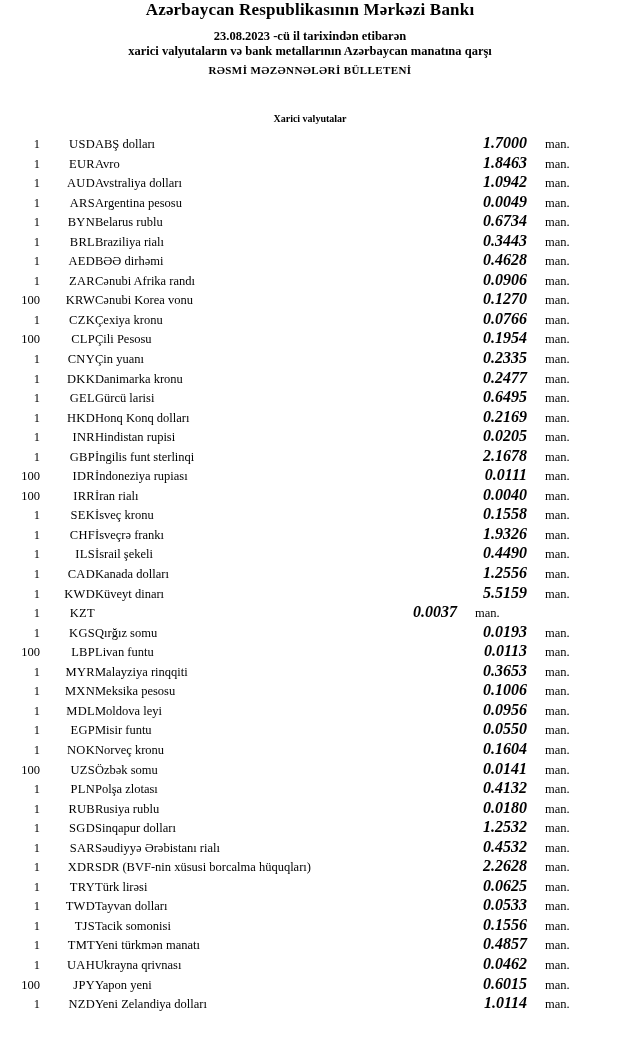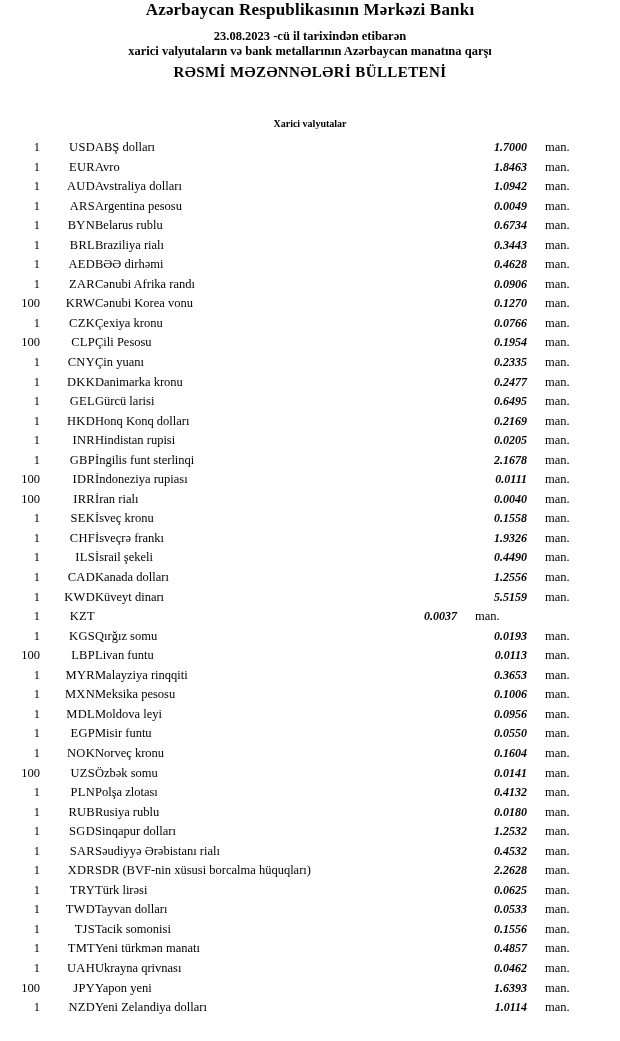--- a/index.html
+++ b/index.html
@@ -30,21 +30,21 @@
     margin-top: 9px;
     font-size: 12.5px;
     font-weight: bold;
   }
   .subtitle-line {
     font-size: 12.5px;
     font-weight: bold;
   }
   .bulletin-title {
     margin-top: 5px;
-    font-size: 15px;
+    font-size: 11px;
     font-weight: bold;
     letter-spacing: 0.4px;
   }
   .section-title {
     margin-top: 37px;
     text-align: center;
     font-size: 10px;
     font-weight: bold;
   }
   .table-wrap {
@@ -68,21 +68,21 @@
     text-align: right;
     letter-spacing: 0.3px;
   }
   .cell-name {
     text-align: left;
   }
   .cell-rate {
     text-align: right;
     font-weight: bold;
     font-style: italic;
-    font-size: 12px;
+    font-size: 16px;
   }
   .cell-unit {
     padding-left: 18px;
     text-align: left;
   }
 </style>
 </head>
 <body>
 
 <div class="page">
@@ -437,21 +437,21 @@
     <div class="cell-code">UAH</div>
     <div class="cell-name">Ukrayna qrivnası</div>
     <div class="cell-rate">0.0462</div>
     <div class="cell-unit">man.</div>
   </div>
 
   <div class="currency-row">
     <div class="cell-qty">100</div>
     <div class="cell-code">JPY</div>
     <div class="cell-name">Yapon yeni</div>
-    <div class="cell-rate">1.6393</div>
+    <div class="cell-rate">0.6015</div>
     <div class="cell-unit">man.</div>
   </div>
 
   <div class="currency-row">
     <div class="cell-qty">1</div>
     <div class="cell-code">NZD</div>
     <div class="cell-name">Yeni Zelandiya dolları</div>
     <div class="cell-rate">1.0114</div>
     <div class="cell-unit">man.</div>
   </div>

